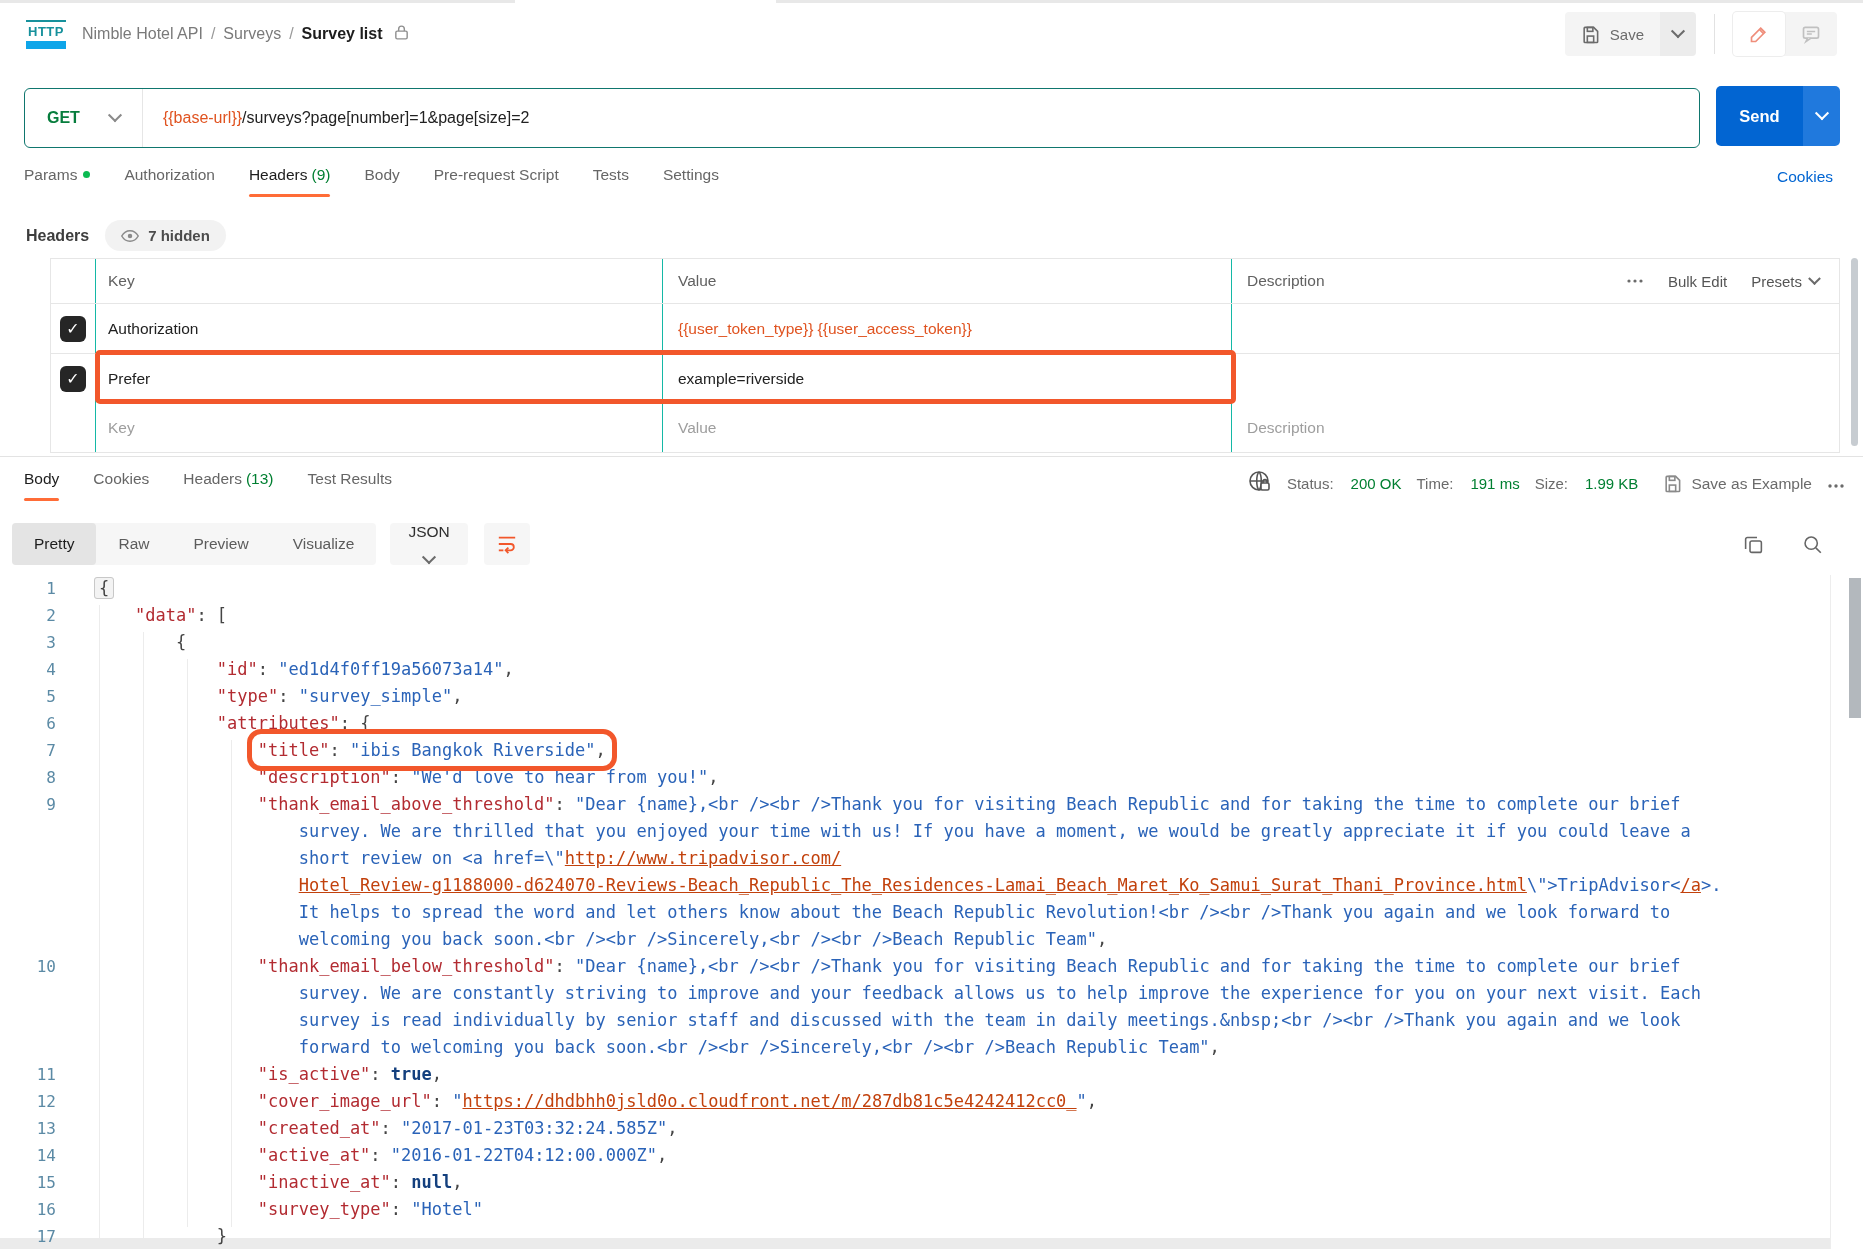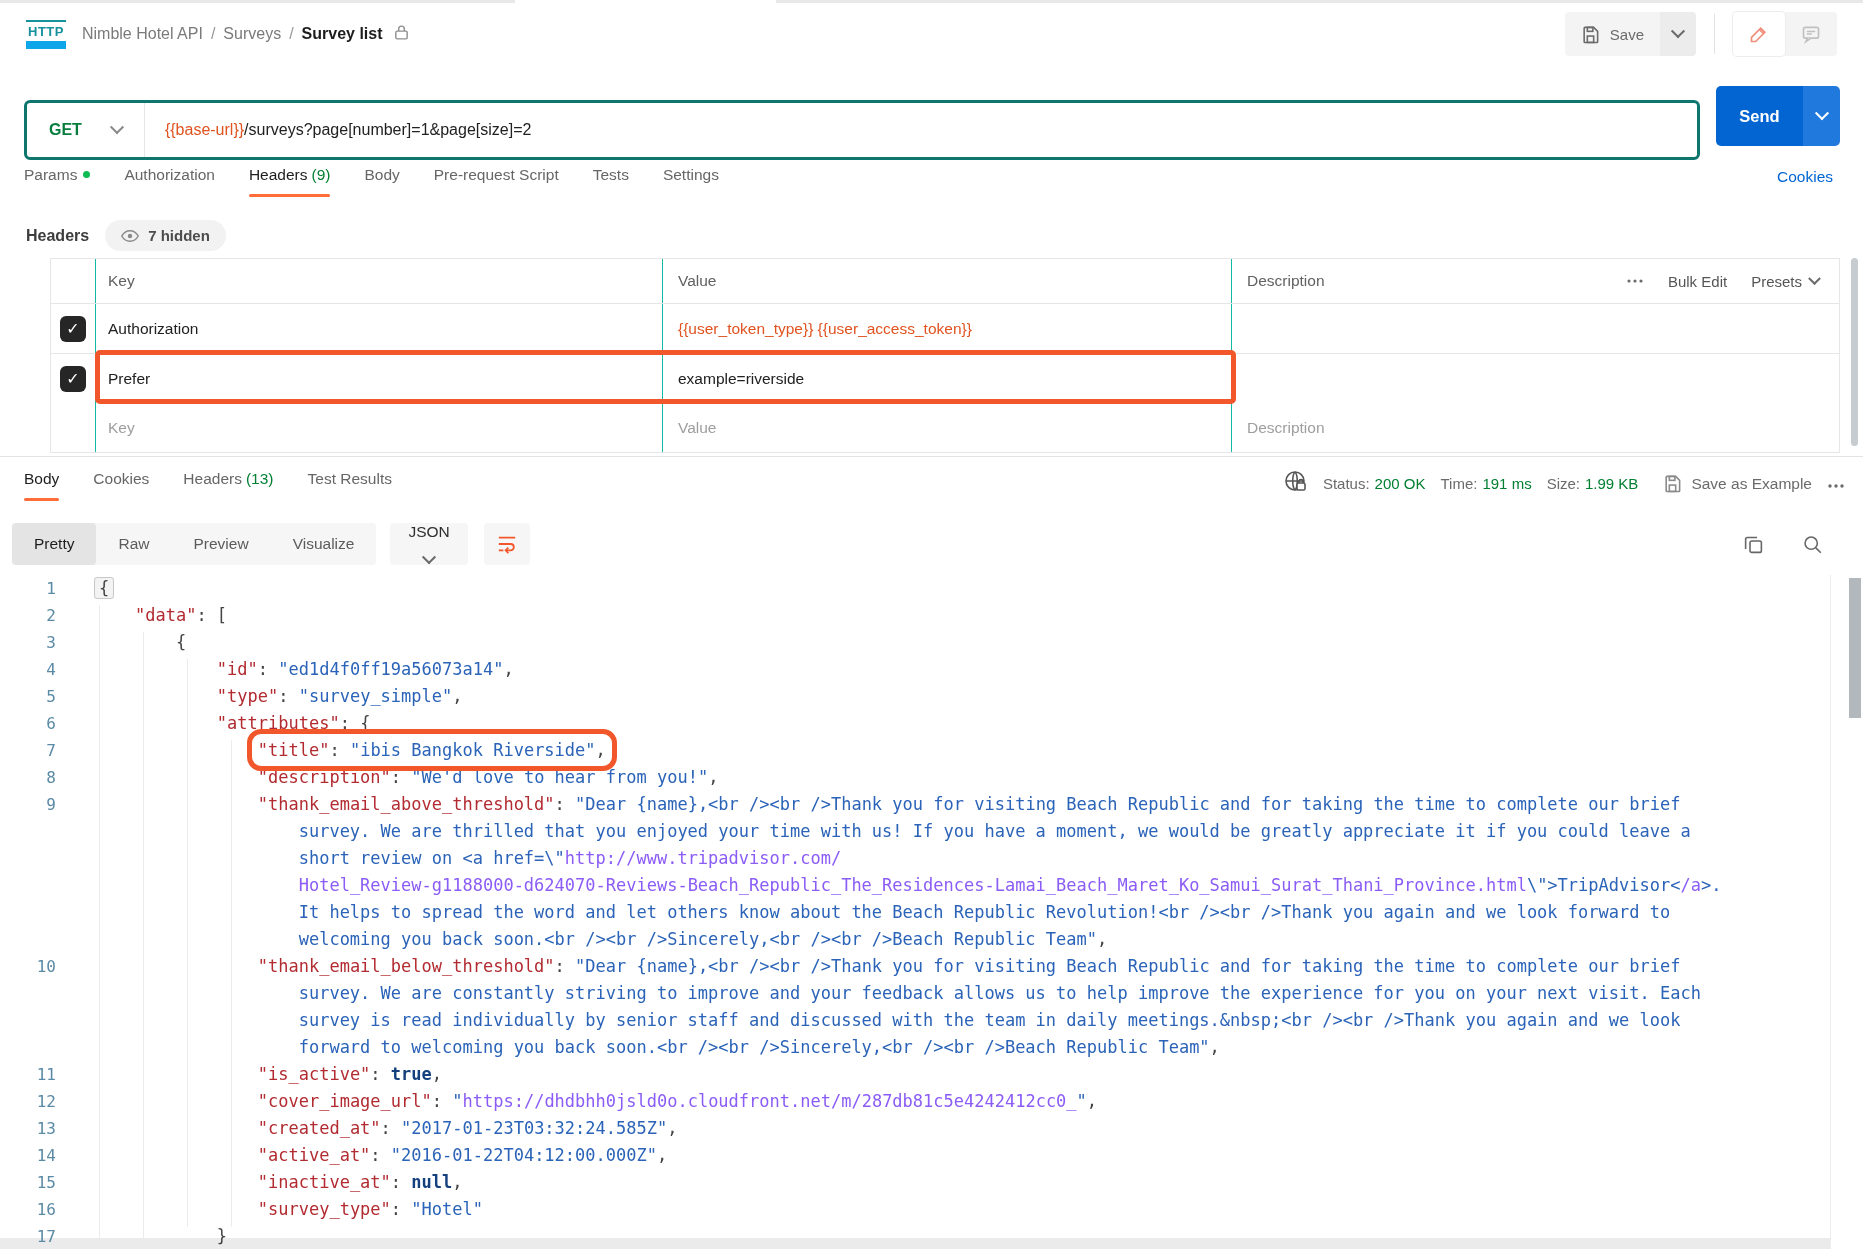--- a/index.html
+++ b/index.html
@@ -17,21 +17,21 @@
   .lockico{margin-left:10px;color:#8f8f8f;}
   .tb-right{margin-left:auto;display:flex;align-items:center;}
   .btn-save{display:flex;align-items:stretch;border-radius:4px;overflow:hidden;height:44px;cursor:pointer;}
   .btn-save .main{background:#f4f4f4;display:flex;align-items:center;gap:10px;padding:0 16px;color:#6b6b6b;font-size:15px;}
   .btn-save .chevpart{background:#ececec;display:flex;align-items:center;padding:0 13px;color:#6b6b6b;}
   .vdiv{width:1px;height:40px;background:#e2e2e2;margin:0 18px;}
   .edit-group{background:#f4f4f4;border-radius:4px;height:44px;display:flex;align-items:center;padding:0;}
   .edit-tile{width:52px;height:44px;display:flex;align-items:center;justify-content:center;}
   .edit-tile.active{background:#fff;border-radius:4px;box-shadow:0 0 0 1px #ededed;}
   
-  .urlbox{position:absolute;left:24px;top:100px;width:1676px;height:60px;border:3px solid #0f766e;border-radius:6px;
+  .urlbox{position:absolute;left:24px;top:88px;width:1676px;height:60px;border:1px solid #0f766e;border-radius:6px;
       display:flex;align-items:center;box-sizing:border-box;background:#fff;}
   .method{display:flex;align-items:center;gap:30px;padding:0 22px 0 22px;font-size:16px;font-weight:700;color:#077d3d;cursor:pointer;}
   .method .chv{color:#8a8a8a;}
   .url-divider{width:1px;align-self:stretch;background:#e6e6e6;}
   .urltext{padding-left:20px;font-size:16px;color:#212121;white-space:nowrap;overflow:hidden;}
   .urltext .var{color:#e05320;}
   .btn-send{position:absolute;left:1716px;top:86px;width:124px;height:60px;border-radius:5px;overflow:hidden;display:flex;cursor:pointer;}
   .btn-send .main{flex:1;background:#0265d2;color:#fff;font-size:16.5px;font-weight:700;display:flex;align-items:center;justify-content:center;}
   .btn-send .chevpart{width:37px;background:#2079dd;color:#fff;display:flex;align-items:center;justify-content:center;}
   
@@ -63,21 +63,21 @@
       font-size:16px;margin:0 auto;cursor:pointer;}
   .head-tools{margin-left:auto;display:flex;align-items:center;gap:24px;padding-right:20px;color:#555;font-size:15px;}
   .head-tools .ht{display:flex;align-items:center;gap:8px;cursor:pointer;}
   .hl-row-overlay{position:absolute;left:95px;top:350px;width:1141px;height:54px;border:5px solid #f2572b;border-radius:5px;
       box-sizing:border-box;pointer-events:none;z-index:6;}
   .upper-scroll{position:absolute;right:5px;top:258px;width:7px;height:188px;background:#c7ccd1;border-radius:4px;}
   
   .resp-divider{position:absolute;left:0;right:0;top:456px;height:1px;background:#e3e3e3;}
   .resp-tabs{position:absolute;left:24px;top:470px;display:flex;align-items:flex-start;}
   .resp-meta{position:absolute;right:18px;top:470px;display:flex;align-items:center;gap:15px;color:#6b6b6b;font-size:15px;white-space:nowrap;}
-  .resp-meta .gval{color:#007f31;margin-left:0;}
+  .resp-meta .gval{color:#007f31;margin-left:12px;}
   .resp-meta .metaitem{display:flex;align-items:center;gap:5px;}
   .resp-meta .saveex{display:flex;align-items:center;gap:9px;margin-left:10px;color:#6b6b6b;font-size:15.5px;cursor:pointer;}
   
   .prettybar{position:absolute;left:12px;top:522px;right:18px;height:44px;display:flex;align-items:center;}
   .seg{background:#f6f6f6;border-radius:4px;height:42px;display:flex;align-items:center;}
   .seg .s{padding:0 22px;font-size:15.5px;color:#5c5c5c;height:42px;display:flex;align-items:center;cursor:pointer;border-radius:4px;}
   .seg .s.active{background:#e4e4e4;color:#1d1d1d;}
   .jsonbtn{background:#f6f6f6;border-radius:4px;height:42px;display:flex;align-items:center;gap:14px;padding:0 18px;margin-left:14px;
       font-size:15.5px;color:#2e2e2e;cursor:pointer;flex-direction:column;}
   .wrapbtn{background:#f6f6f6;border-radius:4px;height:42px;width:46px;display:flex;align-items:center;justify-content:center;
@@ -88,21 +88,21 @@
   .code{position:absolute;left:0;top:575px;width:1830px;bottom:0;overflow:hidden;border-right:1px solid #ededed;
         font-family:"DejaVu Sans Mono",monospace;font-size:17px;}
   .crow{height:27px;line-height:27px;white-space:pre;}
   .ln{display:inline-block;width:56px;text-align:right;color:#5b8aa5;font-size:16px;vertical-align:top;
       -webkit-user-select:none;user-select:none;}
   .ct{padding-left:38px;}
   .c-p{color:#444;}
   .c-k{color:#b22b31;}
   .c-s{color:#2a63b8;}
   .c-b{color:#14407e;font-weight:bold;}
-  .c-l{color:#8b5cf6;cursor:pointer;}
+  .c-l{color:#c2410c;text-decoration:underline;cursor:pointer;}
   .c-f{border:1px solid #c8c8c8;background:#f3f3f3;border-radius:3px;padding:0 4px;color:#444;}
   .c-hl{outline:5px solid #f2572b;outline-offset:6px;border-radius:3px;}
   .iguide{position:absolute;width:1px;background:#ececec;z-index:0;}
   .code-scroll{position:absolute;right:2px;top:578px;width:12px;height:140px;background:#b3b8bd;}
   .hscroll{position:absolute;left:0;bottom:0;width:1830px;height:11px;background:#ebebeb;}
 </style>
 </head>
 <body>
 
 <div id="app">

